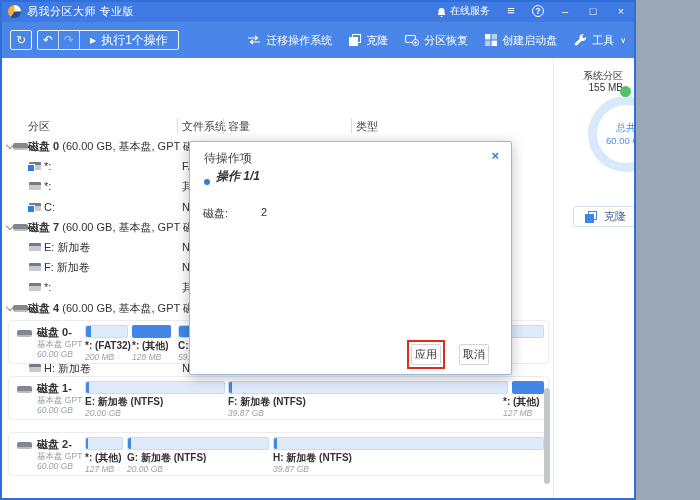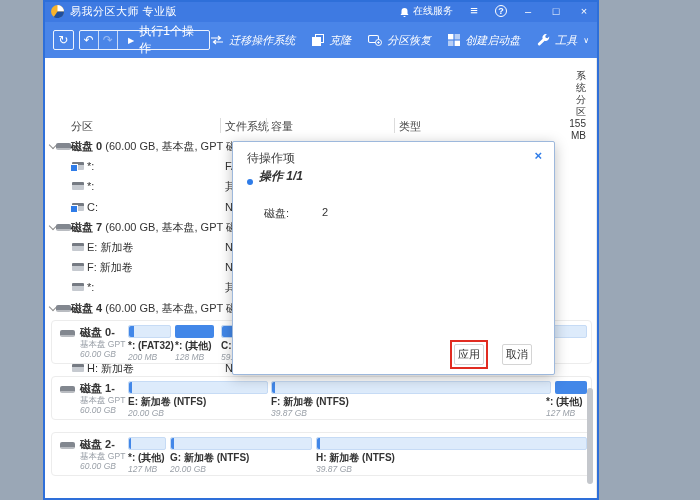--- a/index.html
+++ b/index.html
@@ -1,18 +1,18 @@
 <!DOCTYPE html>
 <html><head>
 <meta charset="utf-8">
 <style>
   * { margin:0; padding:0; box-sizing:border-box; }
   html,body { background:#9aa7b6; }
   body { font-family:"Liberation Sans","DejaVu Sans",sans-serif; }
-  .window { position:relative; width:556px; height:500px; background:#7f1d1d; overflow:hidden;margin-left:43px; }
+  .window { position:relative; width:636px; height:500px; background:#7f1d1d; overflow:hidden; }
   .frame { position:absolute; inset:0; border:2px solid #2e6fd9; pointer-events:none; z-index:60; }
 
   
   .titlebar { position:absolute; left:0; top:0; right:0; height:22px; background:#3e7ae2; display:flex; align-items:center; padding:0 8px; z-index:10; }
   .logo { width:13px; height:13px; margin-right:6px; flex:0 0 auto; }
   .title { color:#fff; font-size:11px; letter-spacing:.5px; }
   .tbar-right { margin-left:auto; display:flex; align-items:center; gap:14px; color:#fff; }
   .svc { display:flex; align-items:flex-end; gap:4px; font-size:10px; cursor:default; }
   .winctl { font-size:11px; width:14px; text-align:center; line-height:14px; }
   .help-circ { width:12px; height:12px; border:1px solid #fff; border-radius:50%; font-size:9px; line-height:10px; text-align:center; font-weight:bold; }
@@ -22,21 +22,21 @@
   .toolbar { position:absolute; left:0; top:22px; right:0; height:36px; background:#4a85e8; display:flex; align-items:center; padding:0 10px; z-index:10; }
   .tool-left { display:flex; align-items:center; gap:5px; }
   .tbtn { height:20px; border:1px solid rgba(255,255,255,.9); border-radius:2px; color:#fff; display:flex; align-items:center; justify-content:center; font-size:12px; }
   .tbtn.square { width:22px; }
   .tgroup { display:flex; align-items:stretch; height:20px; border:1px solid rgba(255,255,255,.9); border-radius:2px; color:#fff; }
   .tgroup > span { display:flex; align-items:center; justify-content:center; font-size:12px; }
   .tg-undo { width:21px; border-right:1px solid rgba(255,255,255,.7); }
   .tg-redo { width:21px; border-right:1px solid rgba(255,255,255,.7); color:rgba(255,255,255,.45); }
   .tg-exec { padding:0 10px; font-size:11px; gap:5px; }
   .play-ic { font-size:8px; }
-  .tool-right { margin-left:auto; display:flex; align-items:flex-end; gap:17px;font-style:italic; }
+  .tool-right { margin-left:auto; display:flex; align-items:flex-end; gap:17px; }
   .titem { display:flex; align-items:center; gap:5px; color:#fff; font-size:11px; white-space:nowrap; }
   .chev { font-size:8px; margin-left:1px; }
 
   
   .content { position:absolute; left:0; top:58px; right:0; bottom:0; background:#fff; }
   .side-divider { position:absolute; left:553px; top:58px; bottom:2px; width:1px; background:#e9e9e9; }
   .thead { position:absolute; left:0; top:60px; height:17px; width:553px; font-size:11px; color:#444; }
   .thead span { position:absolute; top:1px; }
   .vsep { position:absolute; top:60px; height:15px; width:1px; background:#dcdcdc; }
   .col-name-h { left:28px; } .col-fs { left:182px; } .col-cap-h { left:228px; } .col-type { left:356px; }
@@ -79,21 +79,21 @@
   .gdot { position:absolute; left:66px; top:28px; width:11px; height:11px; background:#54c168; border-radius:50%; z-index:3; }
   .sbtn { position:absolute; left:19px; width:104px; height:21px; background:#fff; border:1px solid #d7e0ec; border-radius:3px; display:flex; align-items:center; gap:7px; padding-left:11px; font-size:11px; color:#44608f; }
 
   
   .dialog { position:absolute; left:189px; top:141px; width:323px; height:234px; background:#fff; border:1px solid #9db8dc; border-radius:2px; box-shadow:0 3px 14px rgba(0,0,0,.25); z-index:30; }
   .dlg-title { position:absolute; left:14px; top:8px; font-size:12px; color:#444; }
   .dlg-close { position:absolute; right:12px; top:7px; color:#2f7ce8; font-size:13px; font-weight:bold; line-height:14px; }
   .dlg-op { position:absolute; left:14px; top:26px; font-size:12px; font-weight:bold; color:#333; display:flex; align-items:flex-end; gap:6px;font-style:italic; }
   .bullet { width:6px; height:6px; border-radius:50%; background:#2f7ce8; display:inline-block; }
   .dlg-desc { position:absolute; left:26px; top:47px; font-size:11px; color:#333; }
-  .dlg-param { position:absolute; left:31px; top:64px; font-size:11px; color:#333; }
+  .dlg-param { position:absolute; left:13px; top:64px; font-size:11px; color:#333; }
   .dlg-param .pv { position:absolute; left:58px; top:0; }
   .dbtn { position:absolute; bottom:9px; width:30px; height:21px; background:#fff; border:1px solid #d4d4d4; border-radius:2px; font-size:11px; color:#333; text-align:center; line-height:19px; }
   .dbtn.apply { right:70px; }
   .dbtn.cancel { right:22px; }
   .red-box { position:absolute; right:66px; bottom:5px; width:38px; height:29px; border:2px solid #e12b20; z-index:5; }
 </style>
 </head>
 <body>
 
 <div class="window">

